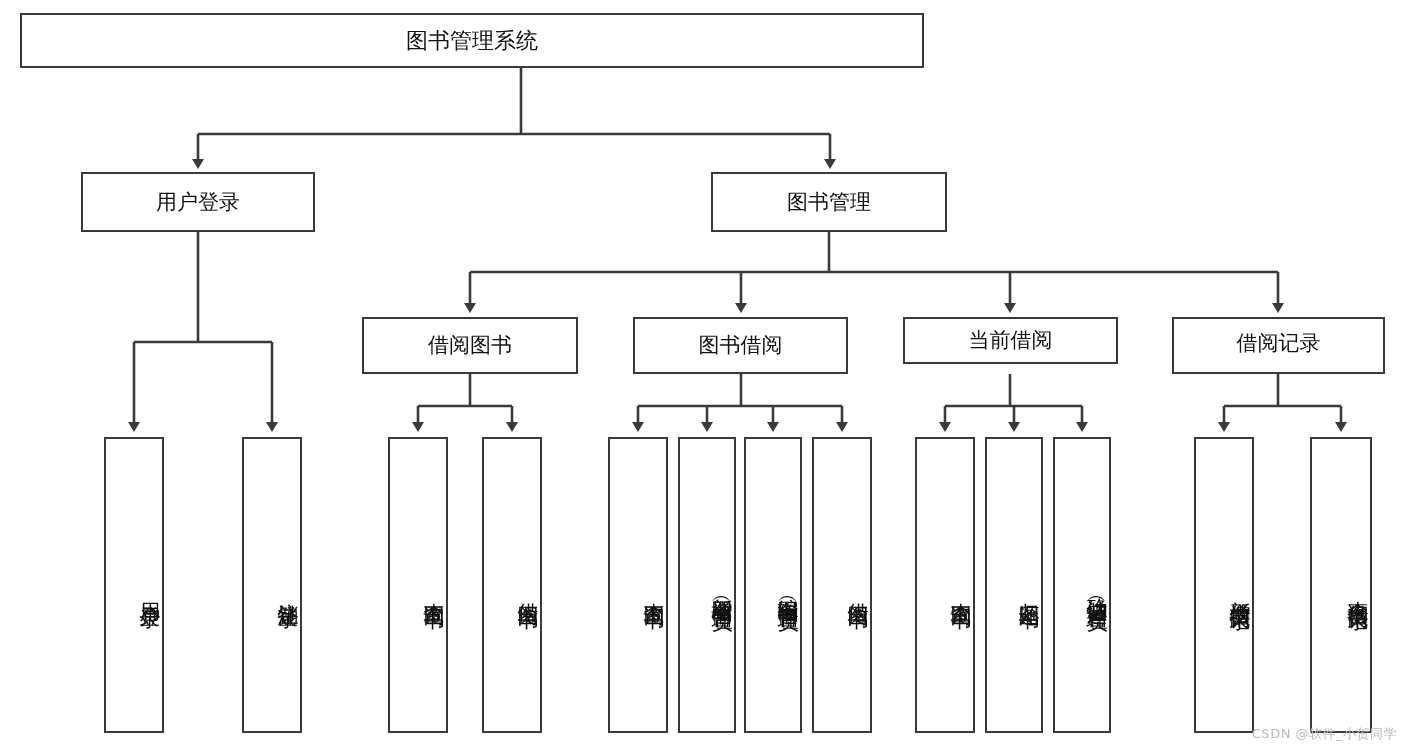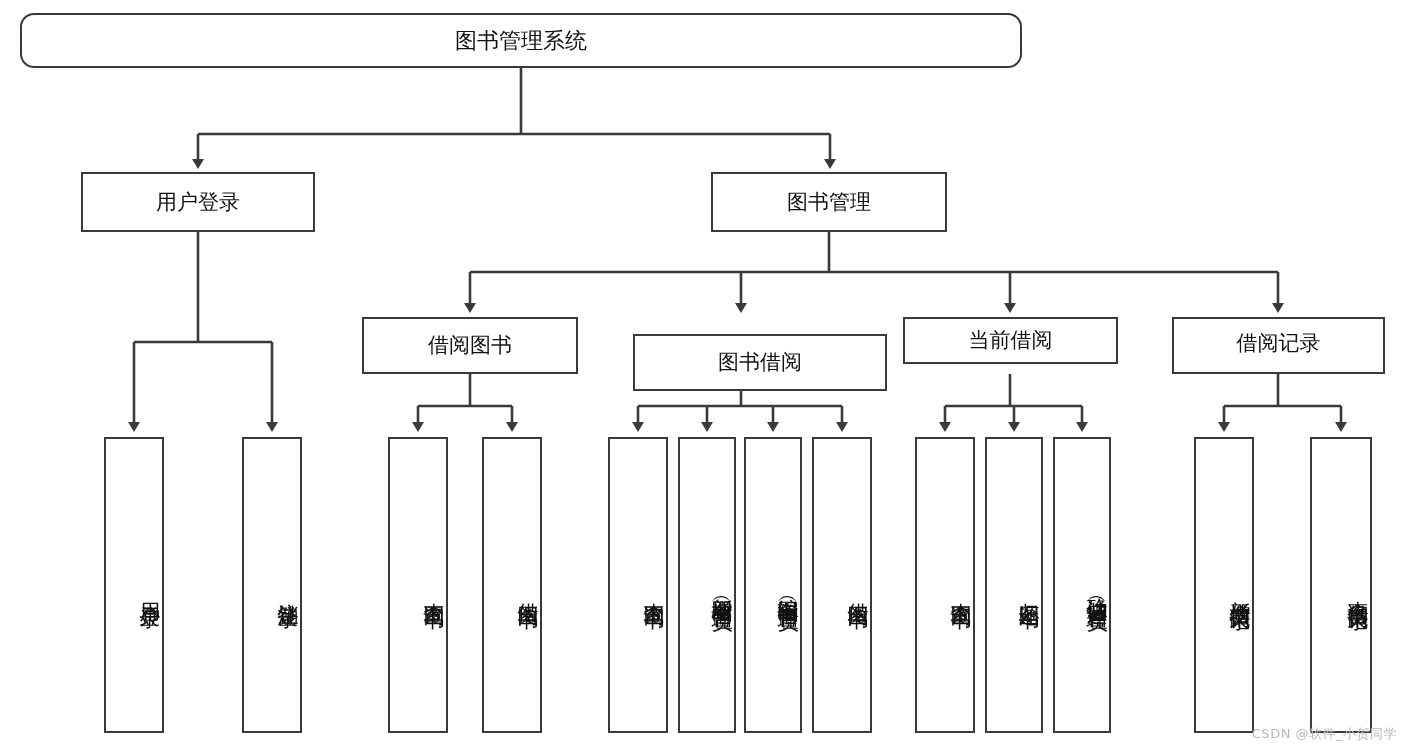--- a/index.html
+++ b/index.html
@@ -116,35 +116,35 @@
       <path d="M1014,406 L1014,423" marker-end="url(#arw)"></path>
       <path d="M1082,406 L1082,423" marker-end="url(#arw)"></path>
 
       <path d="M1278,374 L1278,406"></path>
       <path d="M1224,406 L1341,406"></path>
       <path d="M1224,406 L1224,423" marker-end="url(#arw)"></path>
       <path d="M1341,406 L1341,423" marker-end="url(#arw)"></path>
     </g>
   </svg>
 
-  <div class="node node-root" style="left:20px; top:13px; width:1002px; height:55px;border-radius:14px;">
+  <div class="node node-root" style="left:20px; top:13px; width:904px; height:55px;">
     <span>图书管理系统</span>
   </div>
 
   <div class="node node-h" style="left:81px; top:172px; width:234px; height:60px;">
     <span>用户登录</span>
   </div>
   <div class="node node-h" style="left:711px; top:172px; width:236px; height:60px;">
     <span>图书管理</span>
   </div>
 
   <div class="node node-h" style="left:362px; top:317px; width:216px; height:57px;">
     <span>借阅图书</span>
   </div>
-  <div class="node node-h" style="left:633px; top:317px; width:254px; height:57px;margin-top:17px;">
+  <div class="node node-h" style="left:633px; top:317px; width:215px; height:57px;">
     <span>图书借阅</span>
   </div>
   <div class="node node-h" style="left:903px; top:317px; width:215px; height:47px;">
     <span>当前借阅</span>
   </div>
   <div class="node node-h" style="left:1172px; top:317px; width:213px; height:57px;font-family:Liberation Mono, monospace;">
     <span>借阅记录</span>
   </div>
 
   <div class="node node-v" style="left:104px; top:437px; width:60px; height:296px;">

